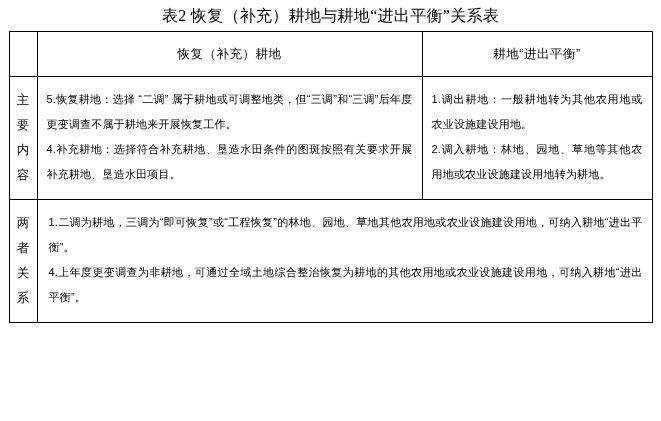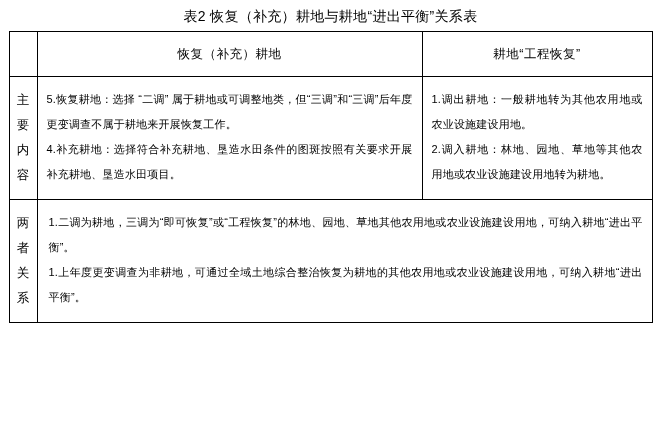--- a/index.html
+++ b/index.html
@@ -15,26 +15,26 @@
     overflow: hidden;
   }
   .page {
     width: 661px;
     height: 421px;
     position: relative;
     box-sizing: border-box;
   }
   .caption {
     text-align: center;
-    font-size: 14px;
+    font-size: 16px;
     line-height: 18px;
     padding-top: 7px;
     padding-bottom: 6px;
     letter-spacing: 0.3px;
-    font-family: Liberation Sans, sans-serif;
+    font-family: Liberation Serif, serif;
   }
   table.main {
     border-collapse: collapse;
     margin: 0 auto;
     width: 643px;
     table-layout: fixed;
   }
   table.main td {
     border: 1px solid #000000;
     vertical-align: middle;
@@ -92,21 +92,21 @@
   <table class="main">
     <colgroup>
       <col style="width:28px">
       <col style="width:385px">
       <col style="width:230px">
     </colgroup>
     <tbody>
       <tr class="row-top">
         <td class="col-label"></td>
         <td class="hdr">恢复（补充）耕地</td>
-        <td class="hdr">耕地“工程恢复”</td>
+        <td class="hdr">耕地“进出平衡”</td>
       </tr>
       <tr>
         <td class="col-label">
           <span class="vert-label">
               <div>主</div>
               <div>要</div>
               <div>内</div>
               <div>容</div>
             </span>
         </td>
@@ -123,18 +123,18 @@
         <td class="col-label">
           <span class="vert-label">
               <div>两</div>
               <div>者</div>
               <div>关</div>
               <div>系</div>
             </span>
         </td>
         <td class="cell-body center-v" colspan="2">
           <p>1.二调为耕地，三调为“即可恢复”或“工程恢复”的林地、园地、草地其他农用地或农业设施建设用地，可纳入耕地“进出平衡”。</p>
-          <p>1.上年度更变调查为非耕地，可通过全域土地综合整治恢复为耕地的其他农用地或农业设施建设用地，可纳入耕地“进出平衡”。</p>
+          <p>4.上年度更变调查为非耕地，可通过全域土地综合整治恢复为耕地的其他农用地或农业设施建设用地，可纳入耕地“进出平衡”。</p>
         </td>
       </tr>
     </tbody>
   </table>
 </div>
 
 </body></html>

